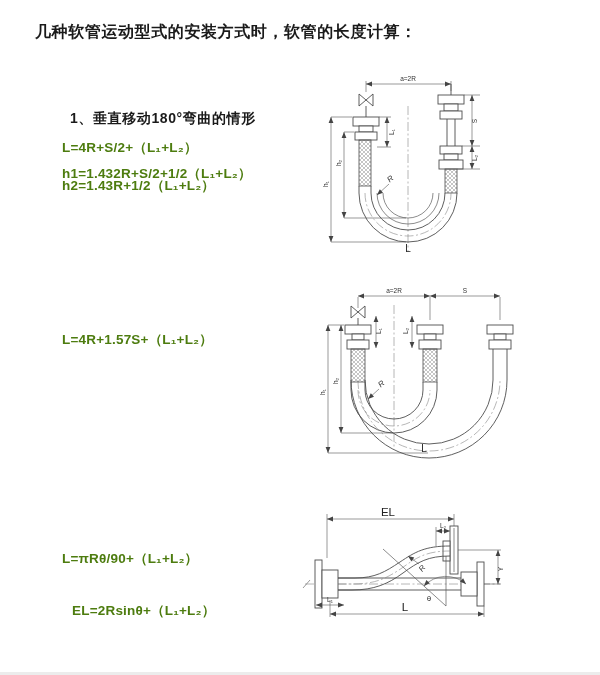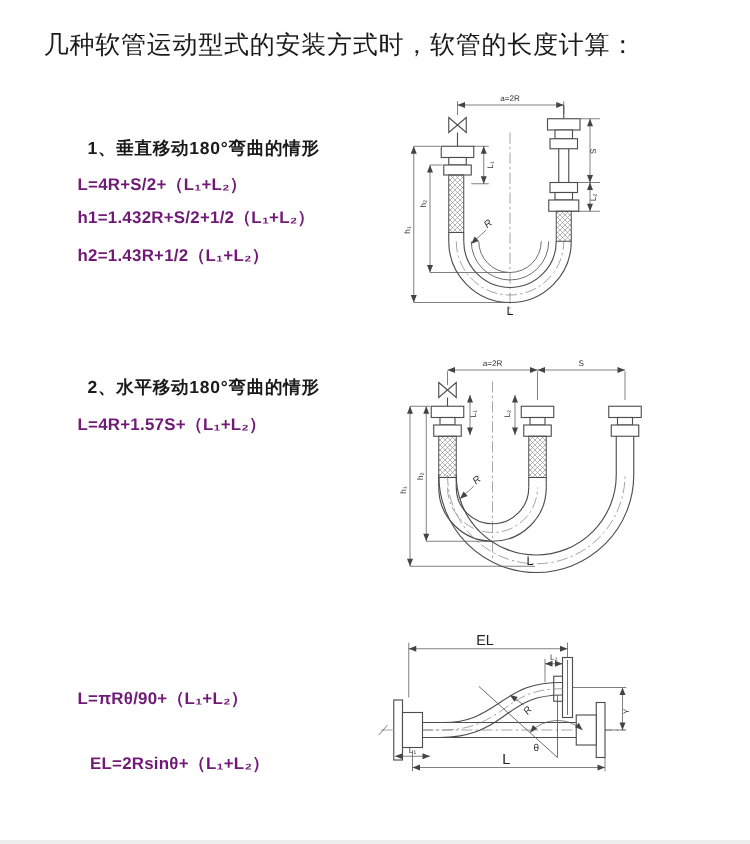--- a/index.html
+++ b/index.html
@@ -1,23 +1,23 @@
 <!DOCTYPE html>
 <html><head>
 <meta charset="utf-8">
 <style>
   html,body{margin:0;padding:0;}
   body{
     width:600px;height:675px;background:#ffffff;position:relative;
     font-family:"Liberation Sans","DejaVu Sans",sans-serif;color:#1a1a1a;overflow:hidden;
   }
   .page{position:absolute;inset:0;background:#fff;}
-  .title{position:absolute;left:35px;top:22px;font-size:20px;font-weight:400;letter-spacing:.6px;white-space:nowrap;}
+  .title{position:absolute;left:35px;top:22px;font-size:16px;font-weight:700;letter-spacing:.6px;white-space:nowrap;}
   .sec-heading{position:absolute;font-size:14px;font-weight:600;letter-spacing:.6px;white-space:nowrap;margin-left:28px;}
-  .formula{position:absolute;font-size:13.5px;font-weight:600;letter-spacing:.2px;white-space:nowrap;color:#701a75;}
+  .formula{position:absolute;font-size:13.5px;font-weight:600;letter-spacing:.2px;white-space:nowrap;color:#4d7c0f;}
   svg.overlay{position:absolute;left:0;top:0;}
   .ln{fill:none;stroke:#4d4d4d;stroke-width:0.9;}
   .thin{fill:none;stroke:#5a5a5a;stroke-width:0.7;}
   .fit{fill:#ffffff;stroke:#4d4d4d;stroke-width:0.9;}
   .hz{fill:url(#xh);stroke:#4d4d4d;stroke-width:0.8;}
   .dim{fill:none;stroke:#555;stroke-width:0.6;}
   .dimA{marker-start:url(#arrM);marker-end:url(#arrM);}
   .cl{fill:none;stroke:#7a7a7a;stroke-width:0.55;stroke-dasharray:9 2.5 2 2.5;}
   .dl{font-size:6.5px;fill:#333;}
   .dm{font-size:8px;fill:#333;}
@@ -30,23 +30,22 @@
 </head>
 <body>
 
 <div class="page">
 
   <div class="title">几种软管运动型式的安装方式时，软管的长度计算：</div>
 
   <div class="sec-heading" style="left:42px;top:110px">1、垂直移动180°弯曲的情形</div>
   <div class="formula" style="left:62px;top:139px">L=4R+S/2+（L₁+L₂）</div>
   <div class="formula" style="left:62px;top:165px">h1=1.432R+S/2+1/2（L₁+L₂）</div>
-  <div class="formula" style="left:62px;top:196px">h2=1.43R+1/2（L₁+L₂）</div>
-
-  <div class="sec-heading" style="left:42px;top:301px">2、水平移动180°弯曲的情形</div>
+  <div class="formula" style="left:62px;top:177px">h2=1.43R+1/2（L₁+L₂）</div>
+
   <div class="formula" style="left:62px;top:331px">L=4R+1.57S+（L₁+L₂）</div>
 
   <div class="formula" style="left:62px;top:550px">L=πRθ/90+（L₁+L₂）</div>
   <div class="formula" style="left:72px;top:602px">EL=2Rsinθ+（L₁+L₂）</div>
 
   <svg class="overlay" width="600" height="675" viewBox="0 0 600 675">
     <defs>
       <pattern id="xh" patternUnits="userSpaceOnUse" width="4" height="4">
         <path d="M0,4 L4,0 M0,0 L4,4" stroke="#8a8a8a" stroke-width="0.5" fill="none"></path>
       </pattern>

